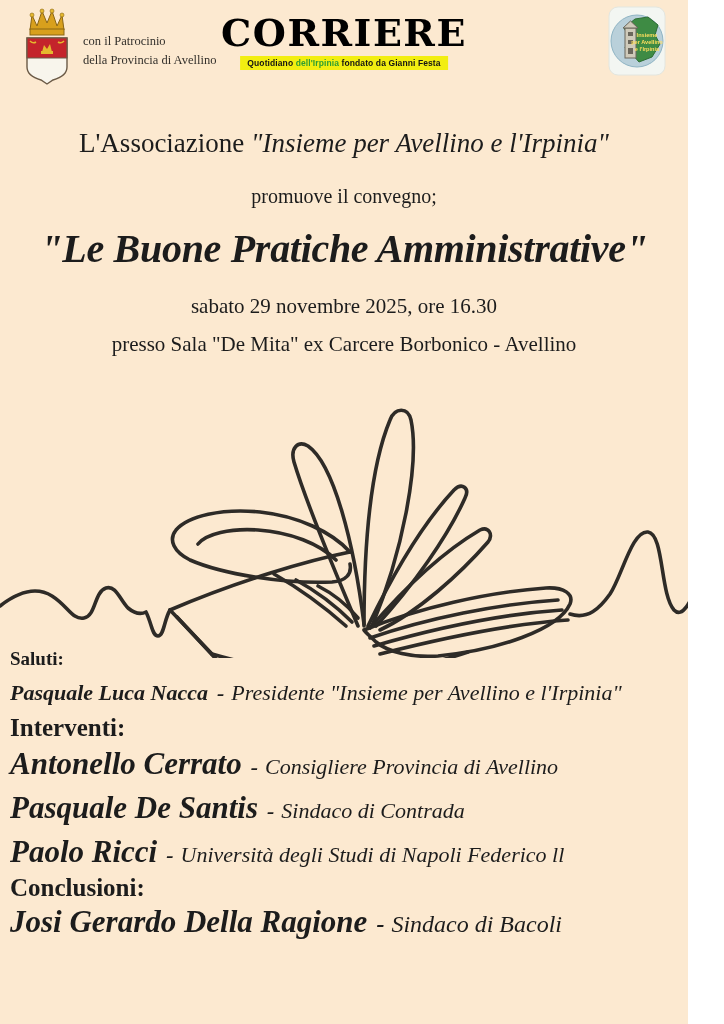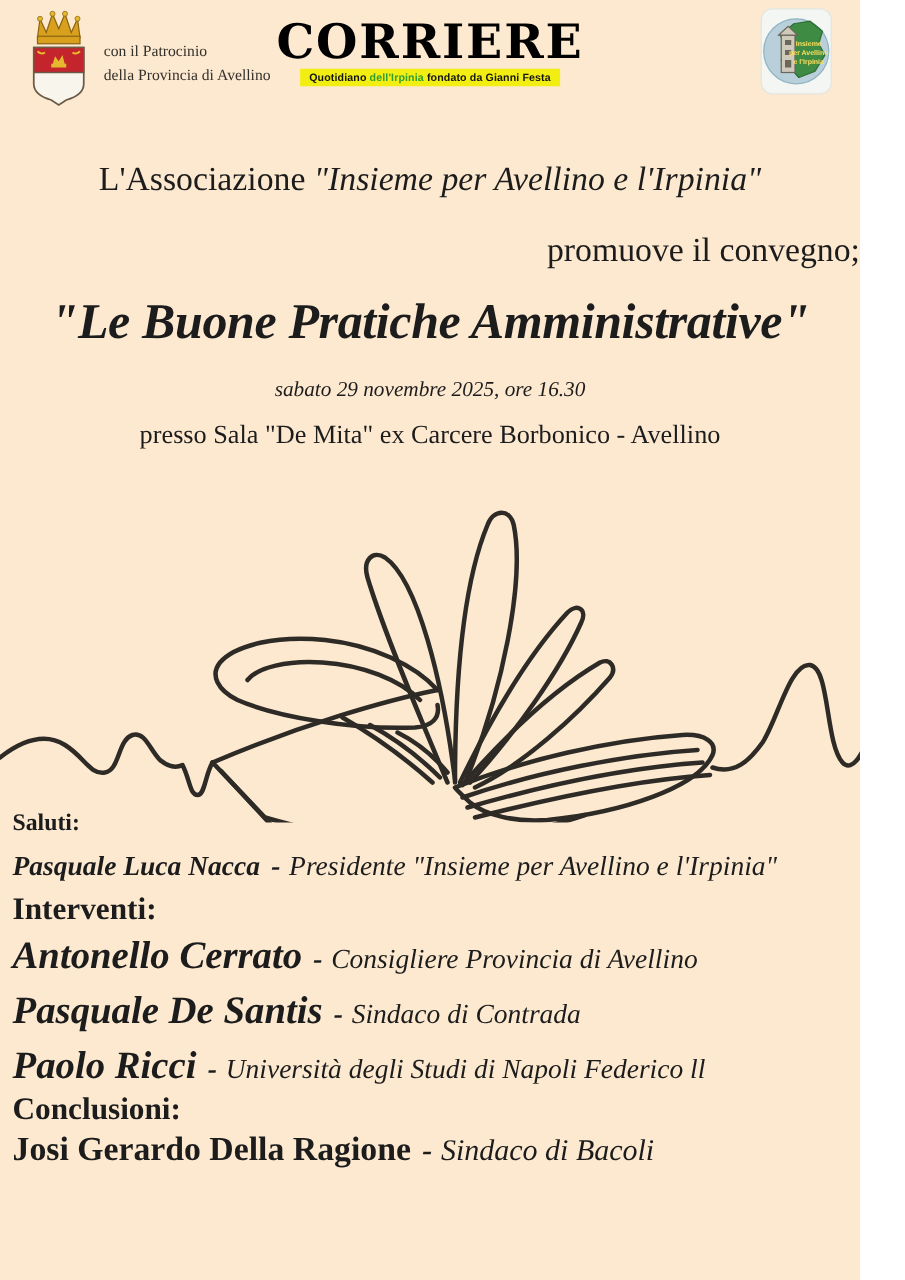--- a/index.html
+++ b/index.html
@@ -21,41 +21,41 @@
     font-family:"Liberation Sans", sans-serif;font-weight:bold;font-size:8.5px;
     color:#141414;white-space:nowrap;letter-spacing:.1px;
   }
   .corriere-tagline .green{color:#2f9e33;}
   .assoc-logo{position:absolute;right:22px;top:6px;}
   
   .intro{position:absolute;top:128px;left:0;right:0;text-align:center;}
   .intro p{margin:0;}
   .intro-line1{font-size:27px;}
   .it{font-style:italic;}
-  .intro-line2{font-size:27px;margin-top:26px !important;text-align:right;}
+  .intro-line2{font-size:20px;margin-top:26px !important;}
   .main-title{font-size:40px;font-weight:bold;font-style:italic;margin-top:17px !important;white-space:nowrap;letter-spacing:-.3px;}
-  .date-line{font-size:17px;margin-top:22px !important;font-style:italic;}
+  .date-line{font-size:21px;margin-top:22px !important;}
   .venue-line{font-size:21px;margin-top:13px !important;}
   
   .book-art{position:absolute;top:368px;left:0;pointer-events:none;}
   
   .program{position:absolute;left:10px;right:23px;top:648px;}
   .program p{margin:0;white-space:nowrap;}
   .label-sm{font-size:19px;font-weight:bold;}
   .label-lg{font-size:25px;font-weight:bold;}
   .person-sm{font-size:22px;margin-top:10px !important;}
   .person-sm .name{font-weight:bold;font-style:italic;}
   .person-sm .role{font-style:italic;}
   .mt8{margin-top:8px !important;}
   .mt4{margin-top:4px !important;}
   .mt6{margin-top:6px !important;}
   .mt2{margin-top:2px !important;}
   .person-lg .name{font-size:31px;font-weight:bold;font-style:italic;}
   .person-lg .role{font-size:22px;font-style:italic;}
-  .person-xl .name{font-size:27px;font-weight:bold;}
+  .person-xl .name{font-size:31px;font-weight:bold;font-style:italic;}
   .person-xl .role{font-size:24px;font-style:italic;}
   .sep{font-weight:bold;font-style:italic;margin:0 7px 0 9px;}
   .person-lg .sep{font-size:22px;}
   .person-xl .sep{font-size:24px;}
   .modera{font-size:21px;}
   .modera .label{font-weight:bold;}
   .modera .role{font-style:italic;}
   .modera .sep{font-size:21px;}
 </style>
 </head>

